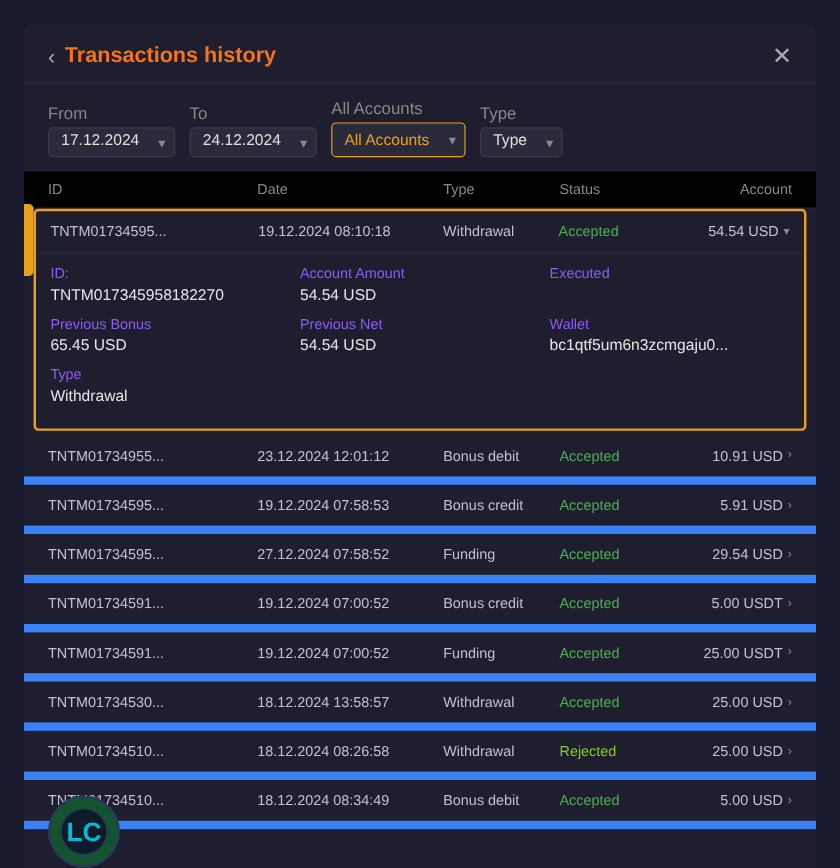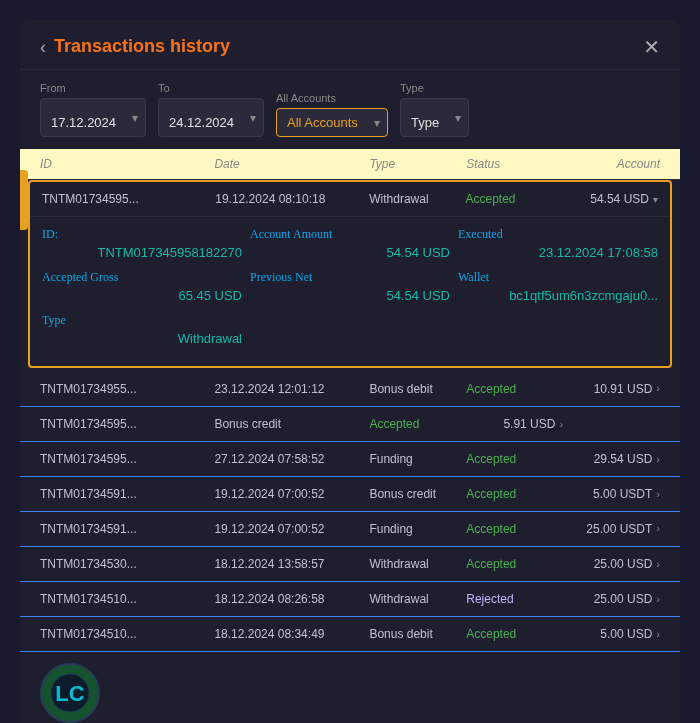--- a/index.html
+++ b/index.html
@@ -56,29 +56,29 @@
       padding: 12px 20px;
       align-items: flex-end;
       background: #1e1e2e;
     }
     .filter-group {
       display: flex;
       flex-direction: column;
       gap: 4px;
     }
     .filter-label {
-      font-size: 11px;
+      font-size: 14px;
       color: #888;
     }
     .filter-select {
       background: #2a2a3a;
       border: 1px solid #3a3a4a;
       border-radius: 4px;
       color: #e0e0e0;
-      padding: 16px 28px 6px 10px;
+      padding: 2px 28px 6px 10px;
       font-size: 13px;
       cursor: pointer;
       appearance: none;
       position: relative;
     }
     .select-wrapper {
       position: relative;
       display: inline-block;
     }
     .select-wrapper::after {
@@ -98,23 +98,22 @@
       color: #e8a020;
       padding: 6px 28px 6px 10px;
       font-size: 13px;
       cursor: pointer;
       appearance: none;
     }
     .table-header {
       display: grid;
       grid-template-columns: 1.8fr 1.6fr 1fr 1fr 1fr;
       padding: 8px 20px;
-      background: #fef9c3;
+      background: #000000;
       border-bottom: 1px solid #2a2a3e;
-      font-style: italic;
     }
     .table-header-cell {
       font-size: 12px;
       color: #888;
       font-weight: 500;
     }
     .table-header-cell:last-child {
       text-align: right;
     }
     .expanded-row {
@@ -135,55 +134,53 @@
     }
     .detail-row {
       display: grid;
       grid-template-columns: 1fr 1fr 1fr;
       gap: 8px;
       margin-bottom: 10px;
     }
     .detail-item {}
     .detail-label {
       font-size: 12px;
-      color: #0ea5e9;
+      color: #8b5cf6;
       margin-bottom: 3px;
-      font-family: Liberation Serif, serif;
     }
     .detail-value {
       font-size: 13px;
-      color: #14b8a6;
+      color: #e5e5e5;
       font-weight: 500;
-      text-align: right;
     }
     .tx-row {
       display: grid;
       grid-template-columns: 1.8fr 1.6fr 1fr 1fr 1fr;
       padding: 10px 20px;
-      border-bottom: 1px solid #3b82f6;
+      border-bottom: 7px solid #3b82f6;
       cursor: pointer;
       align-items: center;
     }
     .tx-cell {
       font-size: 12px;
       color: #c0c0d0;
     }
     .tx-cell:last-child {
       text-align: right;
       display: flex;
       align-items: center;
       justify-content: flex-end;
       gap: 4px;
     }
     .status-accepted {
       color: #4caf50;
       font-size: 12px;
     }
     .status-rejected {
-      color: #c4b5fd;
+      color: #84cc16;
       font-size: 12px;
     }
     .chevron-right {
       color: #888;
       font-size: 11px;
     }
     .left-sidebar-hint {
       position: absolute;
       left: 0;
       top: 150px;
@@ -285,26 +282,25 @@
         <div class="detail-item">
           <div class="detail-label">ID:</div>
           <div class="detail-value">TNTM017345958182270</div>
         </div>
         <div class="detail-item">
           <div class="detail-label">Account Amount</div>
           <div class="detail-value">54.54 USD</div>
         </div>
         <div class="detail-item">
           <div class="detail-label">Executed</div>
-          <div class="detail-value">23.12.2024 17:08:58</div>
         </div>
       </div>
       <div class="detail-row">
         <div class="detail-item">
-          <div class="detail-label">Accepted Gross</div>
+          <div class="detail-label">Previous Bonus</div>
           <div class="detail-value">65.45 USD</div>
         </div>
         <div class="detail-item">
           <div class="detail-label">Previous Net</div>
           <div class="detail-value">54.54 USD</div>
         </div>
         <div class="detail-item">
           <div class="detail-label">Wallet</div>
           <div class="detail-value">bc1qtf5um6n3zcmgaju0...</div>
         </div>
@@ -323,20 +319,21 @@
       <span class="tx-cell">TNTM01734955...</span>
       <span class="tx-cell">23.12.2024 12:01:12</span>
       <span class="tx-cell">Bonus debit</span>
       <span class="tx-cell status-accepted">Accepted</span>
       <span class="tx-cell" style="text-align:right; display:flex; align-items:flex-start; justify-content:flex-end; gap:4px;">
         10.91 USD<span class="chevron-right">›</span>
       </span>
     </div>
       <div class="tx-row">
       <span class="tx-cell">TNTM01734595...</span>
+      <span class="tx-cell">19.12.2024 07:58:53</span>
       <span class="tx-cell">Bonus credit</span>
       <span class="tx-cell status-accepted">Accepted</span>
       <span class="tx-cell" style="display:flex; align-items:center; justify-content:flex-end; gap:4px;">
         5.91 USD<span class="chevron-right">›</span>
       </span>
     </div>
       <div class="tx-row">
       <span class="tx-cell">TNTM01734595...</span>
       <span class="tx-cell">27.12.2024 07:58:52</span>
       <span class="tx-cell">Funding</span>

